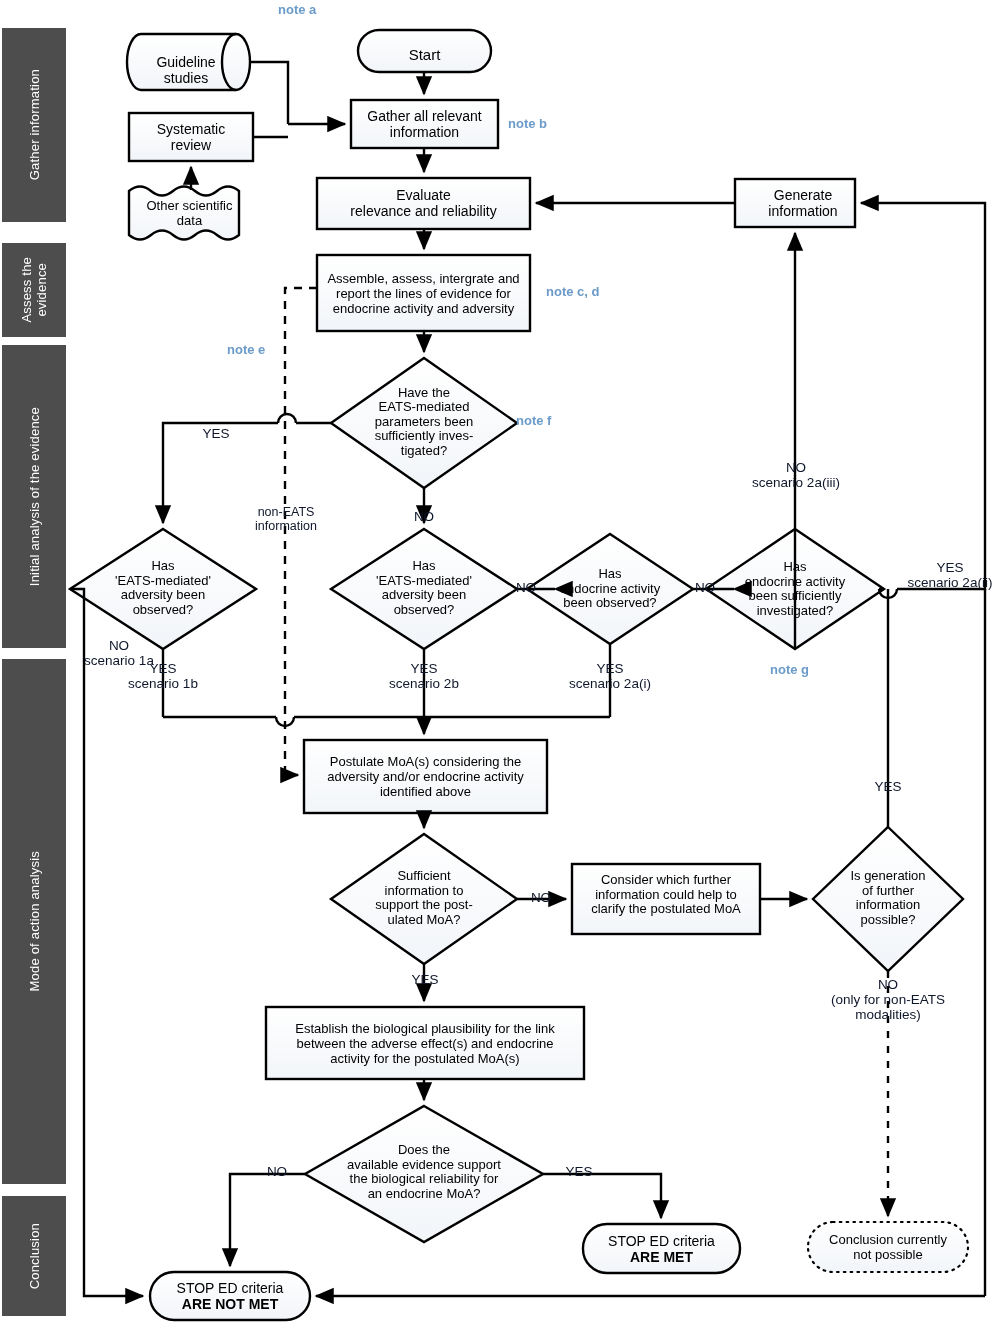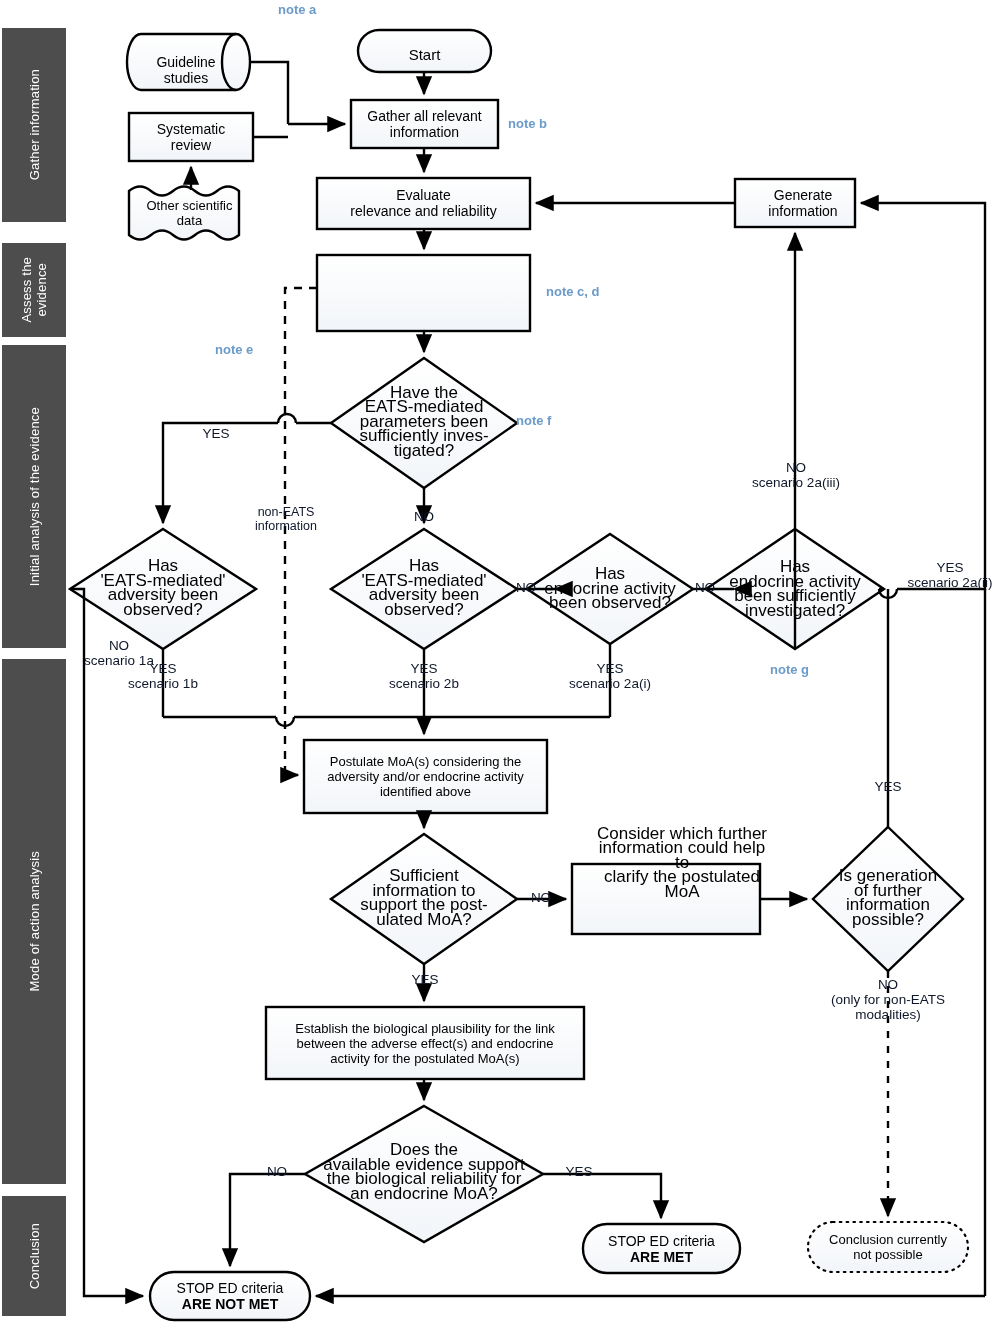--- a/index.html
+++ b/index.html
@@ -11,21 +11,21 @@
         display:flex;align-items:center;justify-content:center;}
   .band span{
         writing-mode:vertical-rl; transform:rotate(180deg);
         font-size:13px; letter-spacing:.2px; line-height:15px;
         text-align:center; white-space:pre-line;}
   .nodelbl{position:absolute;display:flex;align-items:center;justify-content:center;
            text-align:center;line-height:16px;color:#000;pointer-events:none;}
   .f15{font-size:15px;line-height:17px;}
   .f14{font-size:14px;line-height:16px;}
   .f13{font-size:13px;line-height:15px;}
-  .f12{font-size:17px;line-height:14.5px;}
+  .f12{font-size:13px;line-height:14.5px;}
   .edge{position:absolute;font-size:13.5px;color:#0f172a;white-space:pre-line;
         text-align:center;line-height:15px;}
   .note{position:absolute;font-size:13px;color:#6b9bc9;font-weight:bold;}
   .bold{font-weight:bold;}
 </style>
 </head>
 <body>
 
 <div id="stage">
 
@@ -179,20 +179,23 @@
 
   <div class="nodelbl f13" style="left:131px;top:190px;width:117px;height:46px;white-space:pre-line;">Other scientific
 data</div>
 
   <div class="nodelbl f14" style="left:351px;top:100px;width:147px;height:48px;white-space:pre-line;">Gather all relevant
 information</div>
 
   <div class="nodelbl f14" style="left:317px;top:178px;width:213px;height:49px;white-space:pre-line;">Evaluate
 relevance and reliability</div>
 
+  <div class="nodelbl f13" style="left:319px;top:255px;width:209px;height:76px;white-space:pre-line;">Assemble, assess, intergrate and
+report the lines of evidence for
+endocrine activity and adversity</div>
 
   <div class="nodelbl f14" style="left:735px;top:179px;width:136px;height:48px;white-space:pre-line;">Generate
 information</div>
 
   <div class="nodelbl f12" style="left:340px;top:363px;width:168px;height:118px;white-space:pre-line;">Have the
 EATS-mediated
 parameters been
 sufficiently  inves-
 tigated?</div>
 
@@ -217,21 +220,21 @@
 
   <div class="nodelbl f13" style="left:306px;top:740px;width:239px;height:73px;white-space:pre-line;">Postulate MoA(s) considering the
 adversity and/or endocrine activity
 identified above</div>
 
   <div class="nodelbl f12" style="left:344px;top:845px;width:160px;height:106px;white-space:pre-line;">Sufficient
 information to
 support the post-
 ulated MoA?</div>
 
-  <div class="nodelbl f12" style="left:574px;top:832px;width:184px;height:62px;white-space:pre-line;padding-left:16px;">Consider which further
+  <div class="nodelbl f12" style="left:574px;top:864px;width:184px;height:62px;white-space:pre-line;">Consider which further
 information could help to
 clarify the postulated MoA</div>
 
   <div class="nodelbl f12" style="left:823px;top:838px;width:130px;height:120px;white-space:pre-line;">Is generation
 of further
 information
 possible?</div>
 
   <div class="nodelbl f13" style="left:268px;top:1007px;width:314px;height:72px;white-space:pre-line;">Establish the biological plausibility for the link
 between the adverse effect(s) and endocrine
@@ -298,17 +301,17 @@
 (only for non-EATS
 modalities)</div>
 
   <div class="edge" style="left:257px;top:1164px;width:40px;">NO</div>
 
   <div class="edge" style="left:557px;top:1164px;width:44px;">YES</div>
 
   <div class="note" style="left:239px;top:2px;margin-left:39px;">note a</div>
   <div class="note" style="left:508px;top:116px;">note b</div>
   <div class="note" style="left:546px;top:284px;">note c, d</div>
-  <div class="note" style="left:215px;top:342px;">note e</div>
+  <div class="note" style="left:227px;top:342px;">note e</div>
   <div class="note" style="left:516px;top:413px;">note f</div>
   <div class="note" style="left:770px;top:662px;">note g</div>
 
 </div>
 
 </body></html>

